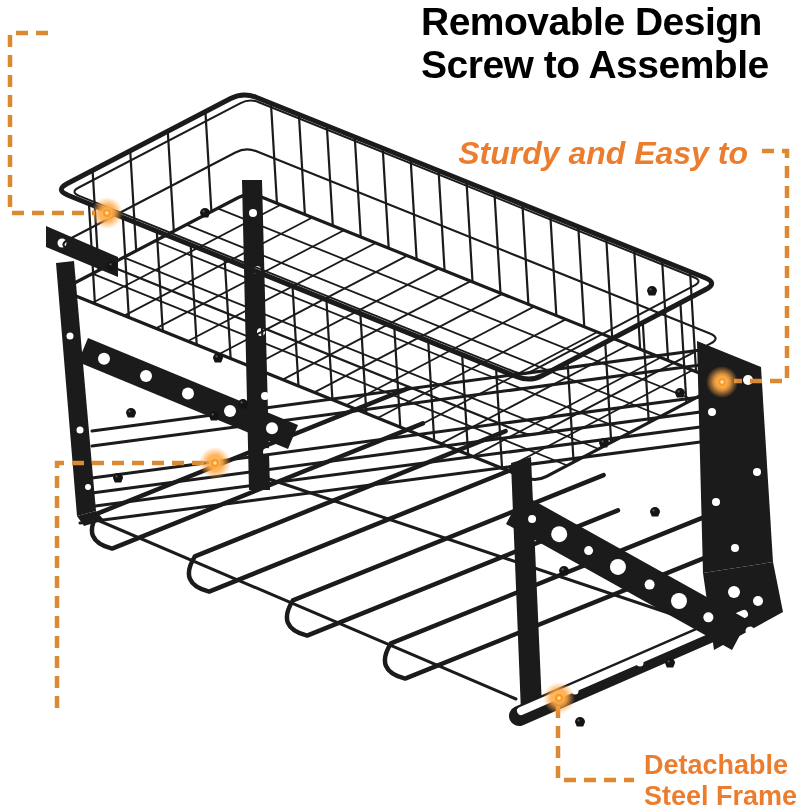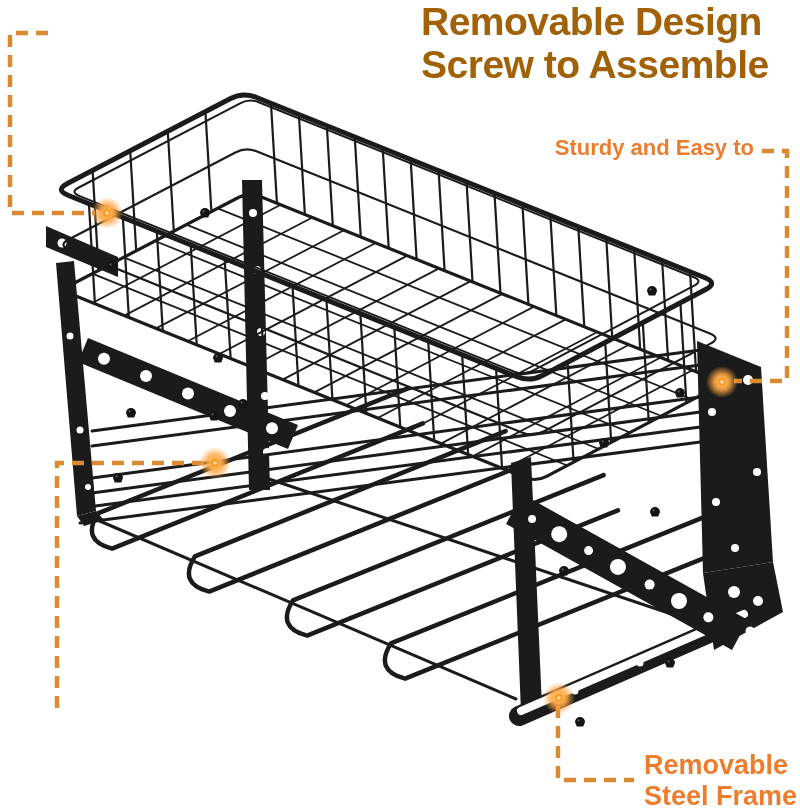--- a/index.html
+++ b/index.html
@@ -2,21 +2,21 @@
 <html><head>
 <meta charset="utf-8">
 <style>
   html,body{margin:0;padding:0;background:#fff;}
   .stage{position:relative;width:800px;height:809px;background:#fff;overflow:hidden;
          font-family:"Liberation Sans","DejaVu Sans",sans-serif;}
   .stage svg{position:absolute;left:0;top:0;}
   .label{position:absolute;font-weight:bold;white-space:nowrap;}
   .label-tl{left:52px;top:4px;font-size:28px;line-height:32px;}
   .headline{position:absolute;left:421px;top:0px;font-size:39px;line-height:43px;font-weight:bold;letter-spacing:-0.5px;}
-  .label-sturdy{right:46px;top:135px;font-size:22px;}
+  .label-sturdy{right:52px;top:135px;font-size:32px;font-style:italic;}
   .label-bl{left:13px;top:727px;font-size:27px;line-height:31px;}
   .label-br{left:644px;top:750px;font-size:27px;line-height:31px;}
 </style>
 </head>
 <body>
 
 <div class="stage">
   <svg id="rack-svg" width="800" height="809" viewBox="0 0 800 809">
       <defs>
         <radialGradient id="glow">
@@ -210,29 +210,29 @@
       <g>
         <circle cx="559" cy="698" r="16" fill="url(#glow)"></circle>
         <circle cx="559" cy="698" r="4.2" fill="#FA9A28"></circle>
         <circle cx="559" cy="698" r="1.8" fill="#FFE0AD"></circle>
       </g>
     </svg>
 
   <div class="label label-tl" style="color: rgb(236, 125, 46);">
   </div>
 
-  <div class="headline" style="color: #a16207;">
+  <div class="headline" style="color: #000000;">
     <div>Removable Design</div>
     <div>Screw to Assemble</div>
   </div>
 
   <div class="label label-sturdy" style="color: rgb(236, 125, 46);">
     <span>Sturdy and Easy to</span>
   </div>
 
   <div class="label label-bl" style="color: rgb(236, 125, 46);">
   </div>
 
   <div class="label label-br" style="color: rgb(236, 125, 46);">
-    <div>Removable</div>
+    <div>Detachable</div>
     <div>Steel Frame</div>
   </div>
 </div>
 
 </body></html>

